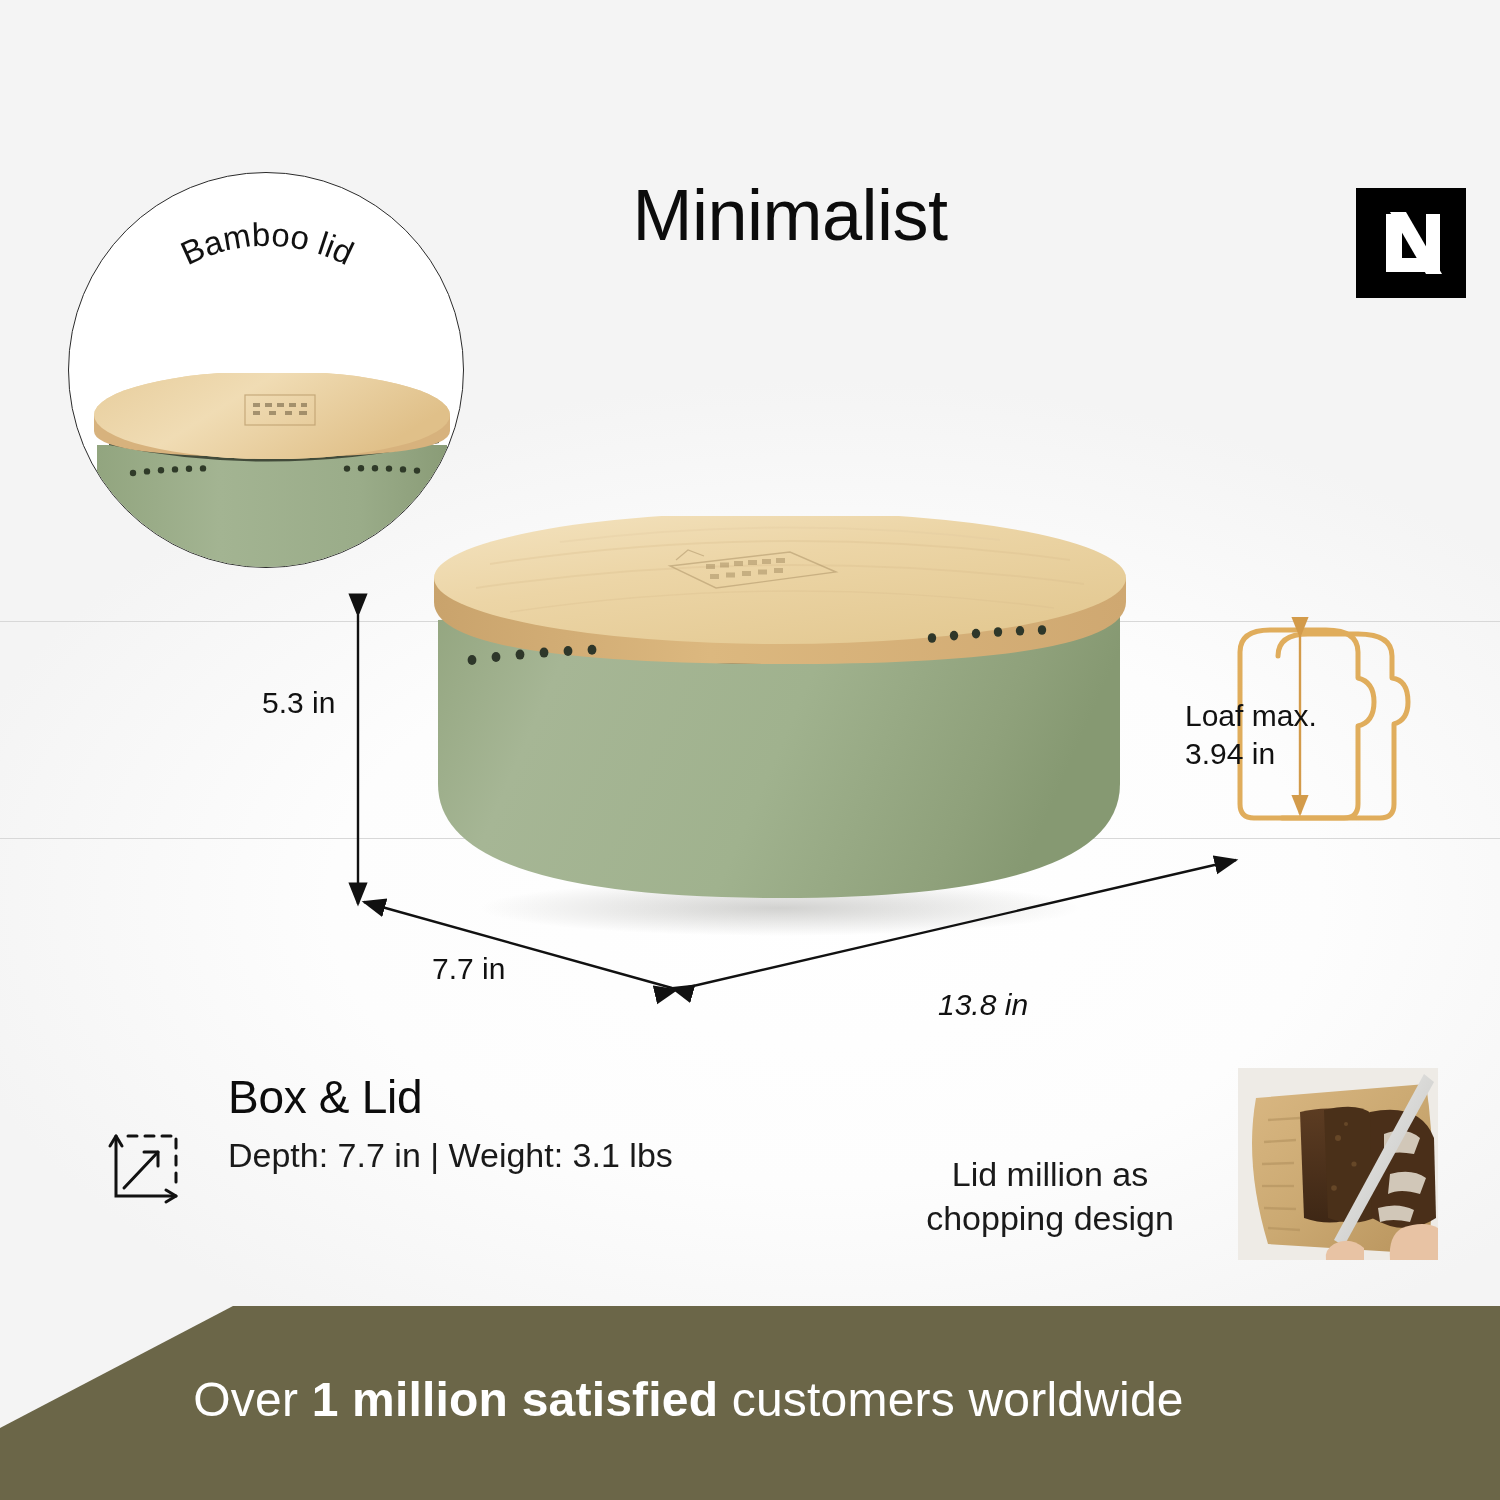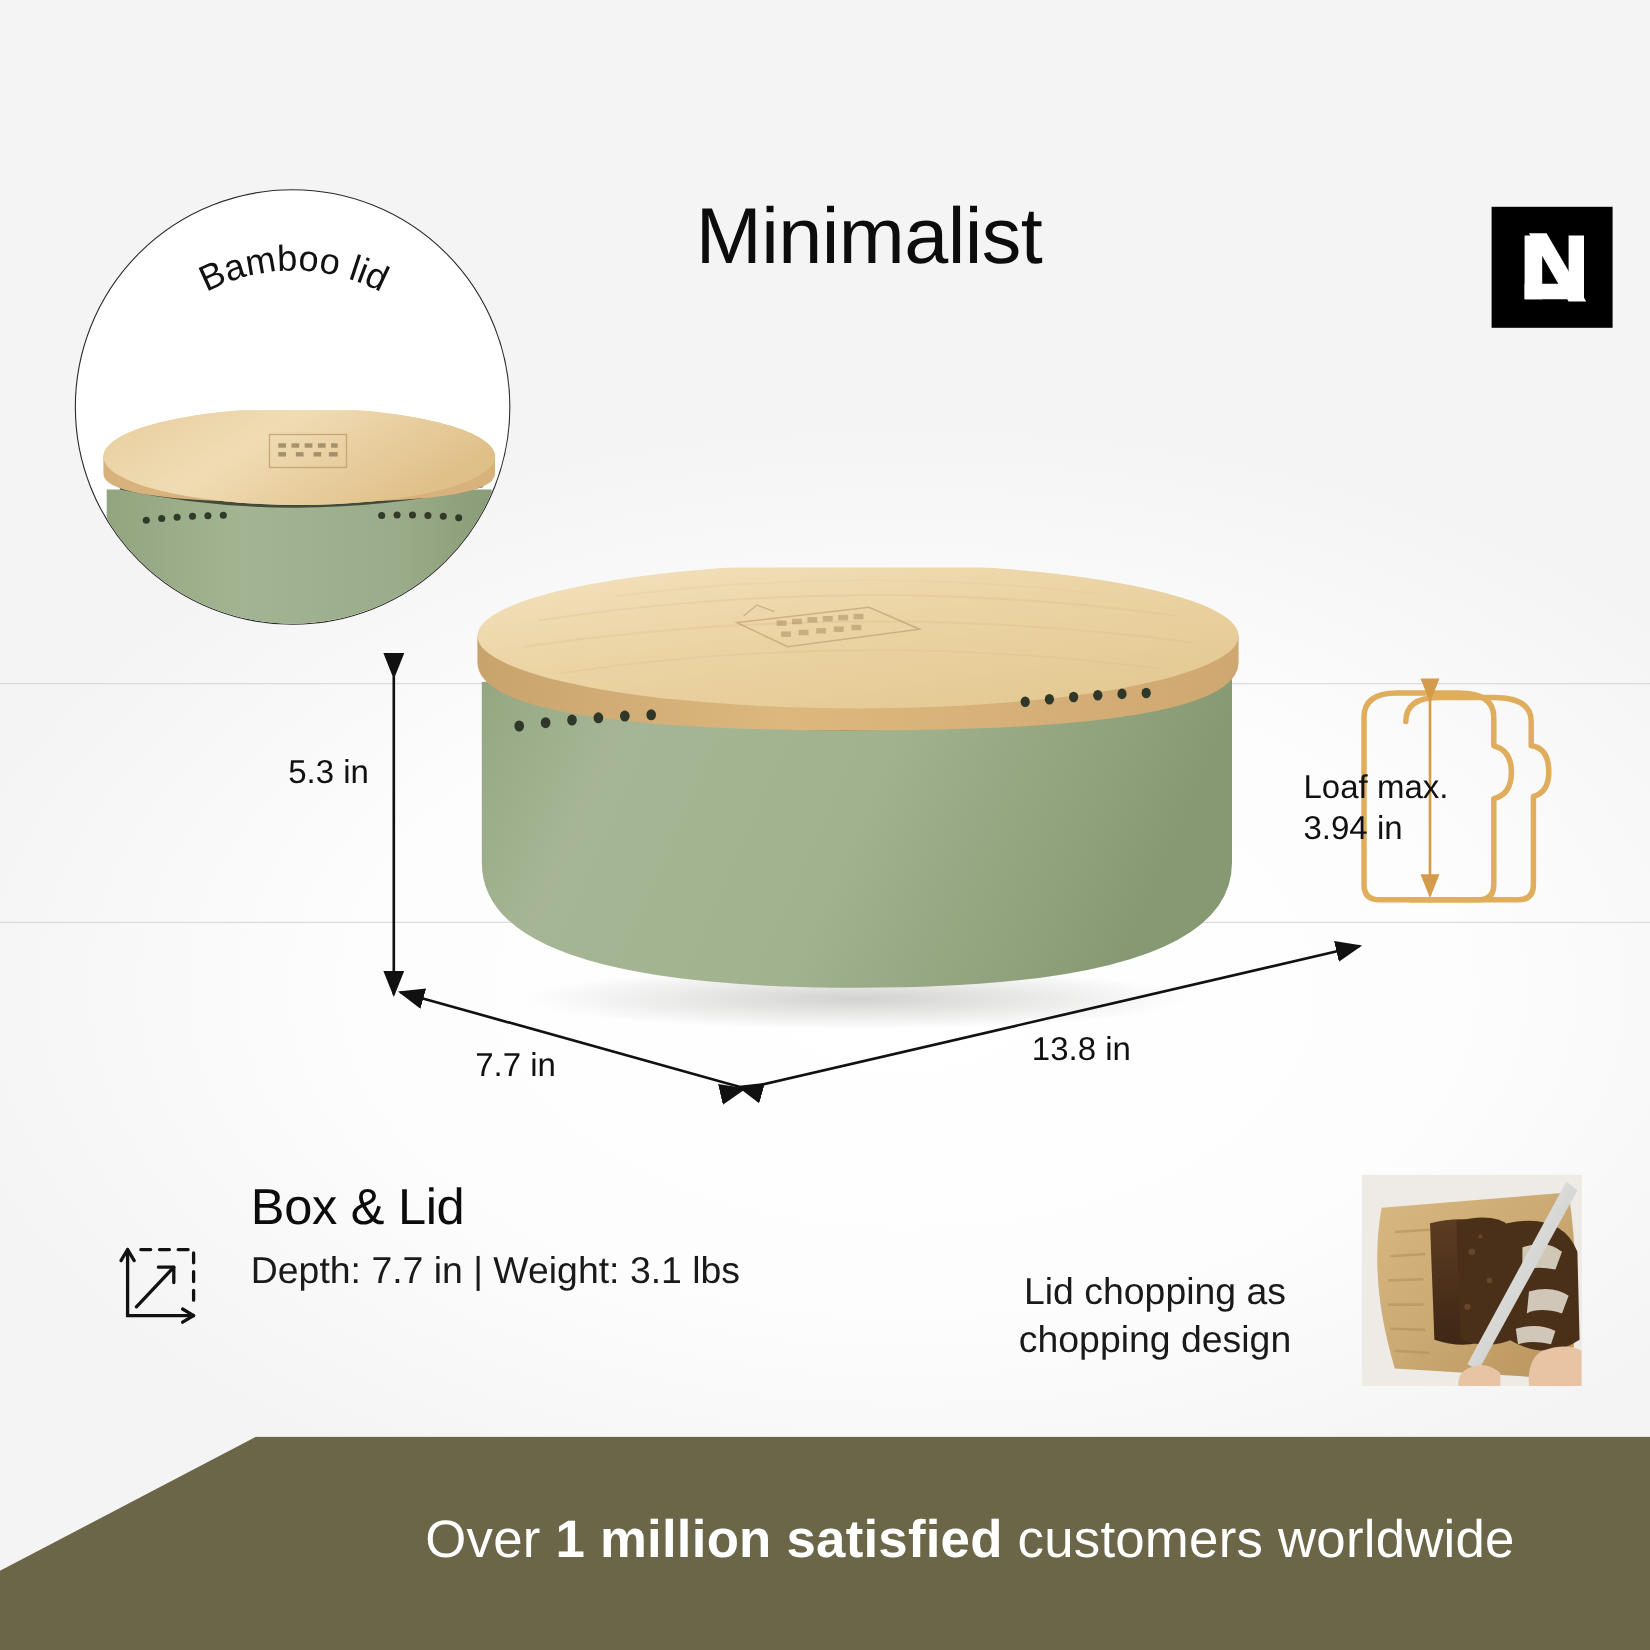--- a/index.html
+++ b/index.html
@@ -60,21 +60,21 @@
   .inset-prod { position:absolute; left:-12px; top:200px; width:430px; height:260px; }
 
   
   .product { position:absolute; left:420px; top:516px; width:740px; height:420px; }
 
   
   .dims { position:absolute; left:0; top:0; width:1500px; height:1500px; pointer-events:none; }
   .dim-text { position:absolute; font-size:30px; color:#111; white-space:nowrap; }
   .dim-h { left:262px; top:686px; }
   .dim-d { left:432px; top:952px; }
-  .dim-w { left:938px; top:938px; }
+  .dim-w { left:938px; top:988px;font-style:italic; }
 
   
   .loaf { position:absolute; left:1222px; top:612px; width:215px; height:230px; }
   .loaf-text {
     position:absolute; left:1185px; top:697px; width:160px;
     text-align:left; font-size:30px; line-height:1.28; color:#111;
   }
 
   
   .spec { position:absolute; left:106px; top:1070px; width:720px; }
@@ -94,21 +94,21 @@
   }
 
   
   .banner {
     position:absolute; left:0; top:1306px; width:1500px; height:194px;
     background:#6b6648;
     clip-path:polygon(233px 0, 1500px 0, 1500px 194px, 0 194px, 0 122px);
   }
   .banner-text {
     position:absolute; left:0; top:1372px; width:1377px;
-    text-align:right; color:#ffffff;
+    text-align:center; color:#ffffff;
     font-size:48px; font-weight:300; letter-spacing:0.2px;
   }
   .banner-text b { font-weight:700; }
 </style>
 </head>
 <body>
 
 <div class="canvas"></div>
 
 <div class="guide g1"></div>
@@ -348,21 +348,21 @@
       </g>
     </svg>
   </div>
   <div class="spec-body">
     <div class="spec-title">Box &amp; Lid</div>
     <div class="spec-line">Depth: 7.7 in | Weight: 3.1 lbs</div>
   </div>
 </div>
 
 <div class="chop-text">
-  <div>Lid chopping as</div>
+  <div>Lid million as</div>
   <div>chopping design</div>
 </div>
 
 <div class="chop-photo">
   <svg width="200" height="192" viewBox="0 0 200 192">
     <defs>
       <linearGradient id="boardg" x1="0" y1="0" x2="1" y2="1">
         <stop offset="0%" stop-color="#d9b782"></stop>
         <stop offset="50%" stop-color="#cba972"></stop>
         <stop offset="100%" stop-color="#b8935c"></stop>

